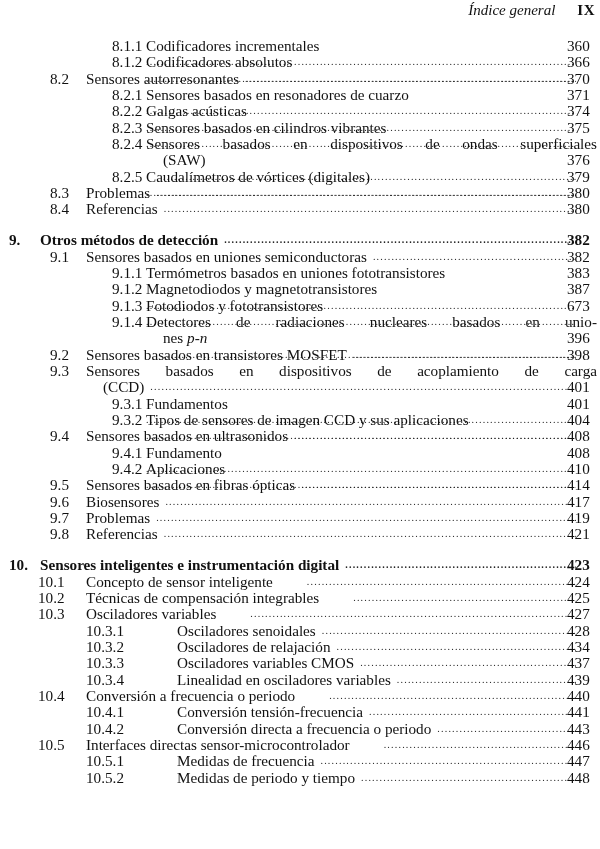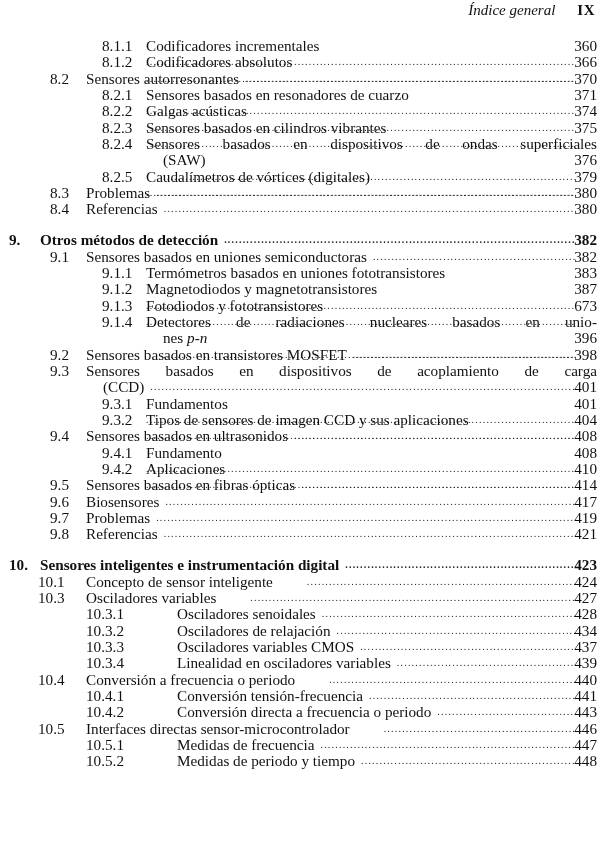--- a/index.html
+++ b/index.html
@@ -14,28 +14,28 @@
   .header .running-title { font-style: italic; margin-right: 22px; }
   .header .folio { font-weight: bold; letter-spacing: 0.5px; }
   .toc { position: absolute; top: 38px; left: 0; width: 600px; }
   .row { position: relative; height: 16.35px; line-height: 16.35px; font-size: 15.2px; white-space: nowrap; }
   .gap { height: 14.5px; }
   .num { position: absolute; top: 0; }
   .title-wrap { position: absolute; top: 0; right: 24px; display: flex; overflow: hidden; }
   .title { flex: 0 0 auto; padding-right: 6px; }
   .leader { flex: 1 1 auto; overflow: hidden; letter-spacing: 1.2px; font-size: 10px; color: #222; padding-right: 0; }
   .leader::before { content: "........................................................................................................................................................................................................................"; }
-  .page-num { position: absolute; top: 0; right: 3px; text-align: right; width: 30px; }
+  .page-num { position: absolute; top: 0; right: 3px; width: 30px; }
   .bold { font-weight: bold; }
   
   .lv0 .num { left: 9px; }
   .lv0 .title-wrap { left: 40px; }
   .lv1 .num { left: 50px; }
   .lv1 .title-wrap { left: 86px; }
-  .lv2 .num { left: 102px; }
+  .lv2 .num { left: 112px; }
   .lv2 .title-wrap { left: 146px; flex-direction: column; }
   .lv1w .num { left: 38px; }
   .lv1w .title-wrap { left: 86px; gap: 28px; }
   .lv2w .num { left: 86px; }
   .lv2w .title-wrap { left: 147px; margin-left: 30px; }
   .cont-lv1 .title-wrap { left: 103px; }
   .cont-lv2 .title-wrap { left: 163px; }
   .justify .title-wrap { right: 3px; }
   .justify .title { text-align: justify; text-align-last: justify; width: 100%; padding-right: 0; }
   .no-leader .leader { visibility: hidden; }
@@ -292,20 +292,28 @@
       </div>
       <div class="row lv1w">
         <span class="num">10.1</span>
         <span class="title-wrap">
           <span class="title">Concepto de sensor inteligente</span>
           <span class="leader"></span>
         </span>
         <span class="page-num">424</span>
       </div>
       <div class="row lv1w">
+        <span class="num">10.2</span>
+        <span class="title-wrap">
+          <span class="title">Técnicas de compensación integrables</span>
+          <span class="leader"></span>
+        </span>
+        <span class="page-num">425</span>
+      </div>
+      <div class="row lv1w">
         <span class="num">10.3</span>
         <span class="title-wrap">
           <span class="title">Osciladores variables</span>
           <span class="leader"></span>
         </span>
         <span class="page-num">427</span>
       </div>
       <div class="row lv2w">
         <span class="num">10.3.1</span>
         <span class="title-wrap">

